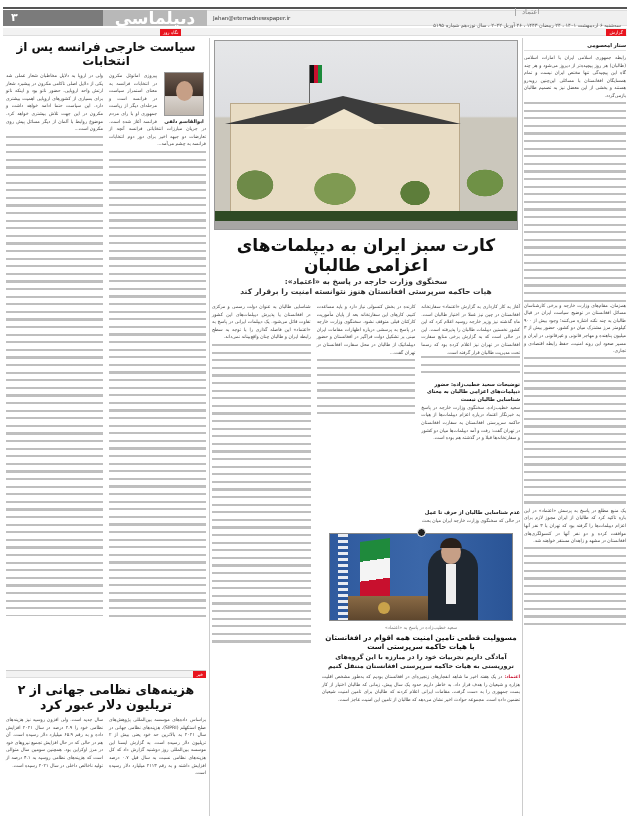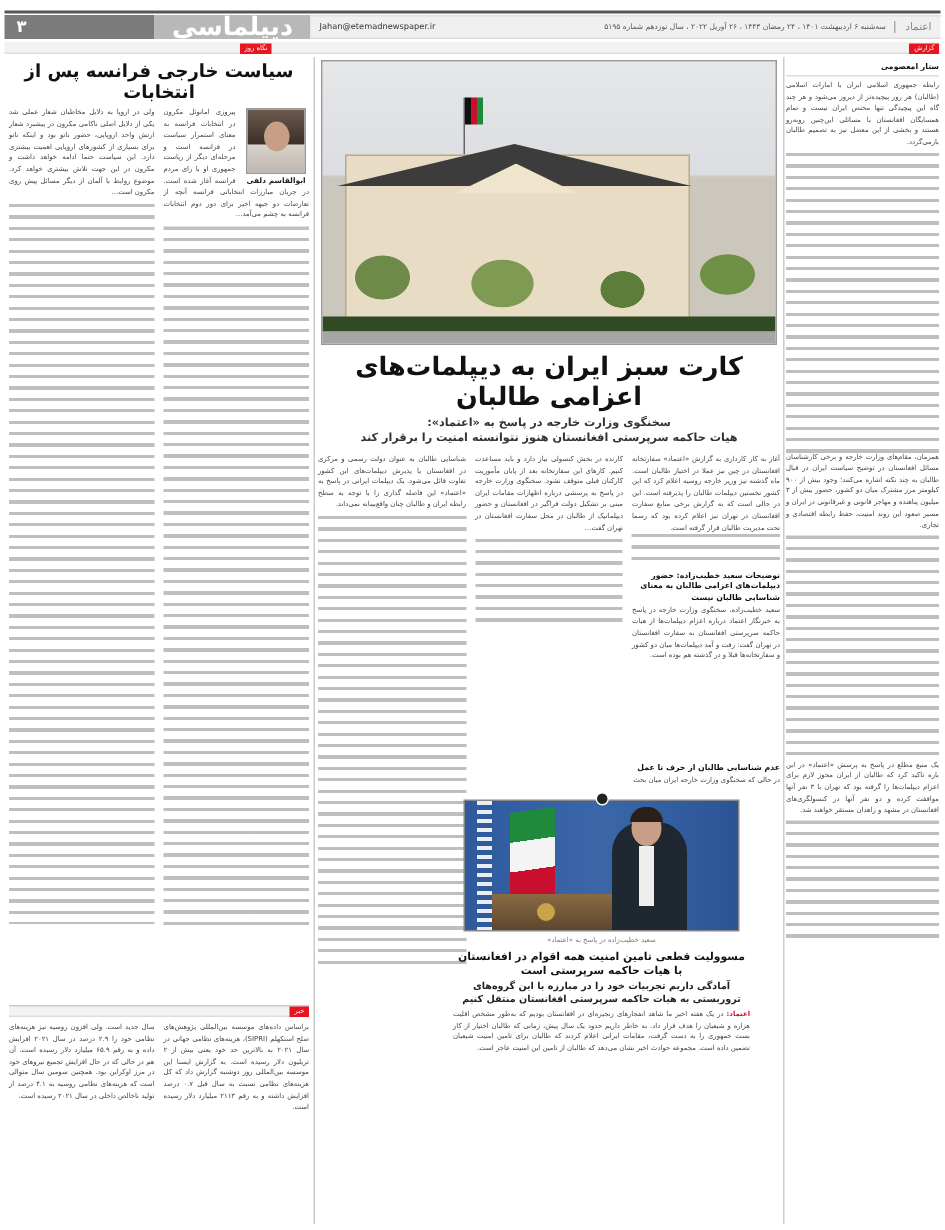--- a/index.html
+++ b/index.html
@@ -7,21 +7,21 @@
   body { font-family: "DejaVu Sans", sans-serif; color: #222; position: relative; }
 
   .topline { position: absolute; left: 3px; right: 3px; top: 7px; height: 2px; background: #555; }
 
   
   .masthead { position: absolute; left: 3px; right: 3px; top: 10px; height: 16px; display: flex; direction: ltr; }
   .mh-page { width: 100px; background: #7b7b7b; color: #fff; font-size: 11px; font-weight: bold; padding-left: 8px; line-height: 16px; }
   .mh-section { width: 104px; background: #b8b8b8; color: #fff; font-size: 17px; font-weight: bold; text-align: center; line-height: 16px; direction: rtl; }
   .mh-rest { flex: 1; background: #f0f0f0; display: flex; align-items: center; justify-content: space-between; padding: 0 6px; border-top: 1px solid #ddd; border-bottom: 1px solid #ddd; }
   .mh-email { font-size: 5.5px; color: #333; }
-  .mh-date { font-size: 5px; color: #555; direction: rtl; display: flex; align-items: center; gap: 6px; }
+  .mh-date { font-size: 5px; color: #555; direction: rtl; display: flex; align-items: center; gap: 6px; flex-direction: column; }
   .mh-logo { font-size: 7px; color: #888; border-left: 1px solid #aaa; padding-left: 6px; }
 
   .sublabel-bar { position: absolute; left: 3px; right: 3px; top: 28px; height: 8px; background: #f2f2f2; border-bottom: 1px solid #ddd; }
   .red-tag { position: absolute; top: 29px; height: 7px; background: #e8141e; color: #fff; font-size: 4.5px; line-height: 7px; padding: 0 3px; direction: rtl; }
 
   
   .col { position: absolute; direction: rtl; }
   .col-left { left: 6px; top: 38px; width: 200px; }
   .col-main { left: 212px; top: 38px; width: 308px; }
   .col-right { left: 524px; top: 38px; width: 102px; }
@@ -121,20 +121,21 @@
     <div>
       <p class="body-text">ولی در اروپا به دلایل مخاطبان شعار عملی شد یکی از دلایل اصلی ناکامی مکرون در پیشبرد شعار ارتش واحد اروپایی، حضور ناتو بود و اینکه ناتو برای بسیاری از کشورهای اروپایی اهمیت بیشتری دارد. این سیاست حتما ادامه خواهد داشت و مکرون در این جهت تلاش بیشتری خواهد کرد. موضوع روابط با آلمان از دیگر مسائل پیش روی مکرون است...</p>
       <div class="text-lines" style="height:480px; margin-top:3px;"></div>
     </div>
   </div>
 
   <div style="position:absolute; top:632px; left:0; right:0;">
     <div class="section-bar">
       <span class="red-tag">خبر</span>
     </div>
+    <h2 class="headline-l" style="font-size:12.5px;">هزینه‌های نظامی جهانی از ۲ تریلیون دلار عبور کرد</h2>
     <div class="cols2">
       <div>
         <p class="body-text">براساس داده‌های موسسه بین‌المللی پژوهش‌های صلح استکهلم (SIPRI)، هزینه‌های نظامی جهانی در سال ۲۰۲۱ به بالاترین حد خود یعنی بیش از ۲ تریلیون دلار رسیده است. به گزارش ایسنا این موسسه بین‌المللی روز دوشنبه گزارش داد که کل هزینه‌های نظامی نسبت به سال قبل ۰.۷ درصد افزایش داشته و به رقم ۲۱۱۳ میلیارد دلار رسیده است.</p>
       </div>
       <div>
         <p class="body-text">سال جدید است. ولی افزون روسیه نیز هزینه‌های نظامی خود را ۲.۹ درصد در سال ۲۰۲۱ افزایش داده و به رقم ۶۵.۹ میلیارد دلار رسیده است. آن هم در حالی که در حال افزایش تجمیع نیروهای خود در مرز اوکراین بود. همچنین سومین سال متوالی است که هزینه‌های نظامی روسیه به ۴.۱ درصد از تولید ناخالص داخلی در سال ۲۰۲۱ رسیده است.</p>
       </div>
     </div>
   </div>
 </section>
@@ -175,21 +176,21 @@
 
   <div style="position:absolute; top:470px; left:110px; width:198px;">
   </div>
 </section>
 
 <div class="col" style="left:322px; top:506px; width:198px;">
   <p class="inline-sub">عدم شناسایی طالبان از حرف تا عمل</p>
   <p class="body-text">در حالی که سخنگوی وزارت خارجه ایران میان بحث</p>
 </div>
 
-<div class="col" style="left:302px; top:528px; width:198px;">
+<div class="col" style="left:322px; top:528px; width:198px;">
   <div class="icon-circle"></div>
   <div class="photo2">
     <div class="p2-pillar"></div>
     <div class="p2-flag"></div>
     <div class="p2-person"></div>
     <div class="p2-shirt"></div>
     <div class="p2-head"></div>
     <div class="p2-hair"></div>
     <div class="p2-podium"></div>
     <div class="p2-seal"></div>

